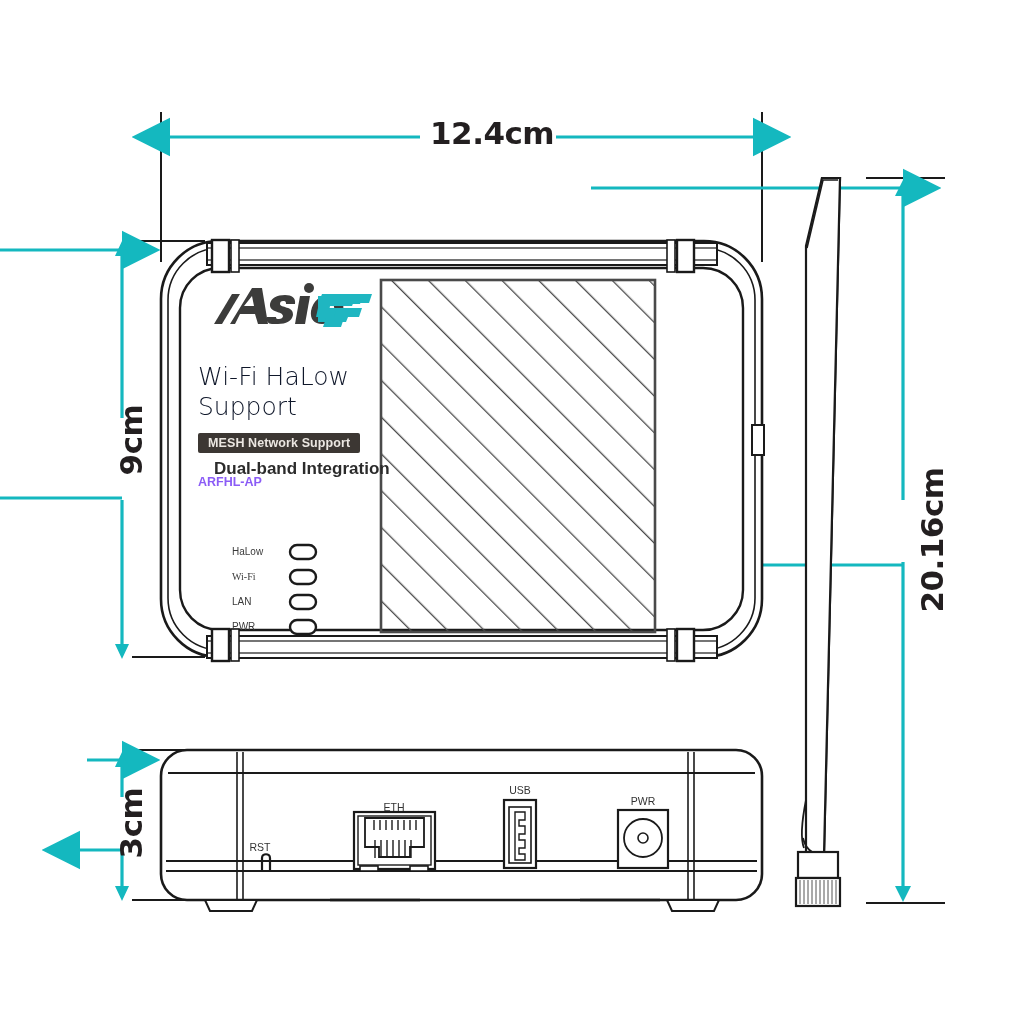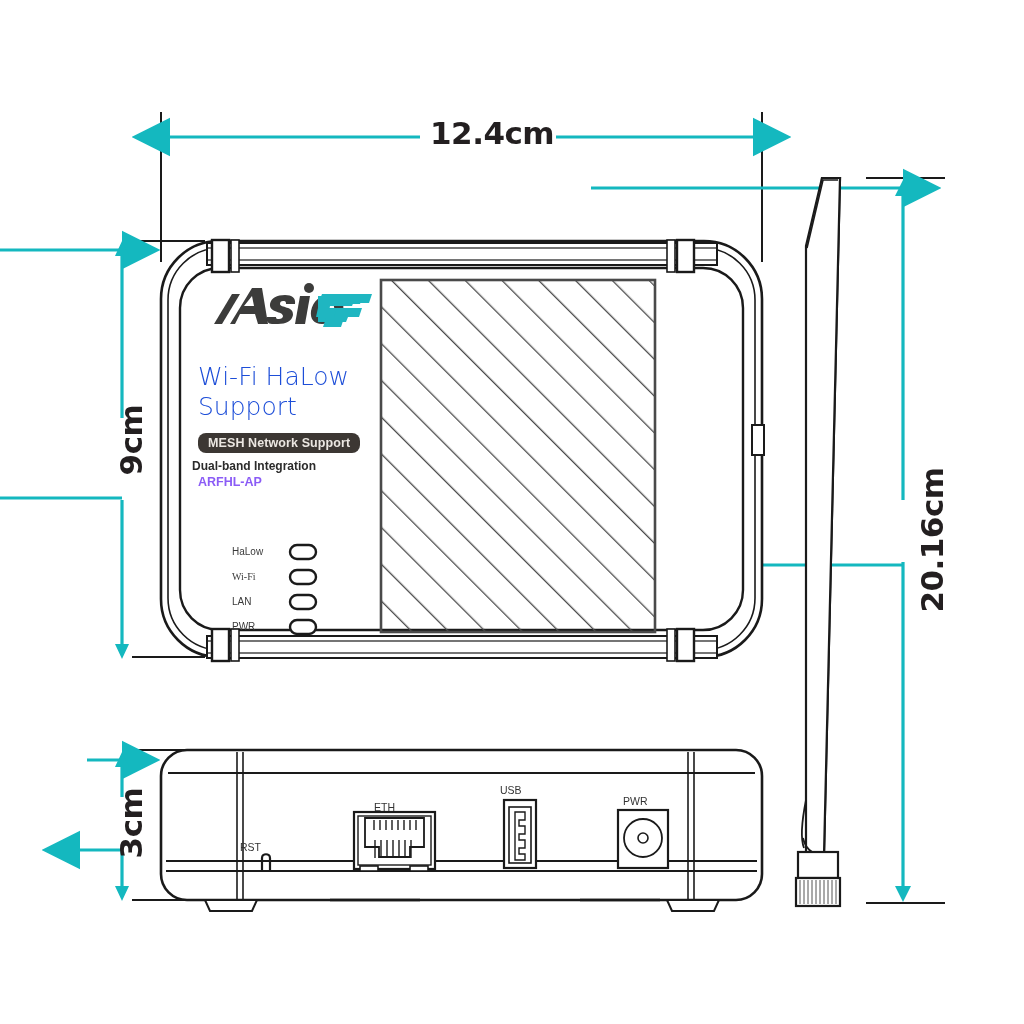--- a/index.html
+++ b/index.html
@@ -66,41 +66,41 @@
     position: absolute;
     color: #3c3c3b;
     white-space: nowrap;
   }
   #product-name {
     left: 198px;
     top: 362px;
     font-family: "DejaVu Sans", sans-serif;
     font-size: 25px;
     line-height: 30px;
-    color: #1d4ed8;
+    color: #0f172a;
     font-weight: 300;
   }
   #mesh-badge {
     position: absolute;
     left: 198px;
     top: 433px;
     height: 20px;
     padding: 0 10px;
     background: #3c3733;
-    border-radius: 8px;
+    border-radius: 2px;
     color: #ebe7e2;
     font-size: 12.5px;
     font-weight: bold;
     line-height: 20px;
     letter-spacing: 0.1px;
   }
   #sub-line-1 {
-    left: 192px;
+    left: 214px;
     top: 459px;
-    font-size: 12px;
+    font-size: 17px;
     font-weight: bold;
     color: #2b2b2b;
   }
   #sub-line-2 {
     left: 198px;
     top: 475px;
     font-size: 12.5px;
     font-weight: bold;
     color: #8b5cf6;
   }
@@ -110,20 +110,21 @@
     font-size: 10px;
     color: #3a3a3a;
     text-align: left;
     width: 50px;
   }
   
   .port-label {
     position: absolute;
     font-size: 10.5px;
     color: #333333;
+    text-align: center;
   }
 </style>
 </head>
 <body>
 
 <div id="stage">
 
   <svg id="drawing" viewBox="0 0 1024 1024">
     <defs>
       <pattern id="hatch" width="26" height="26" patternUnits="userSpaceOnUse" patternTransform="rotate(-45)">

